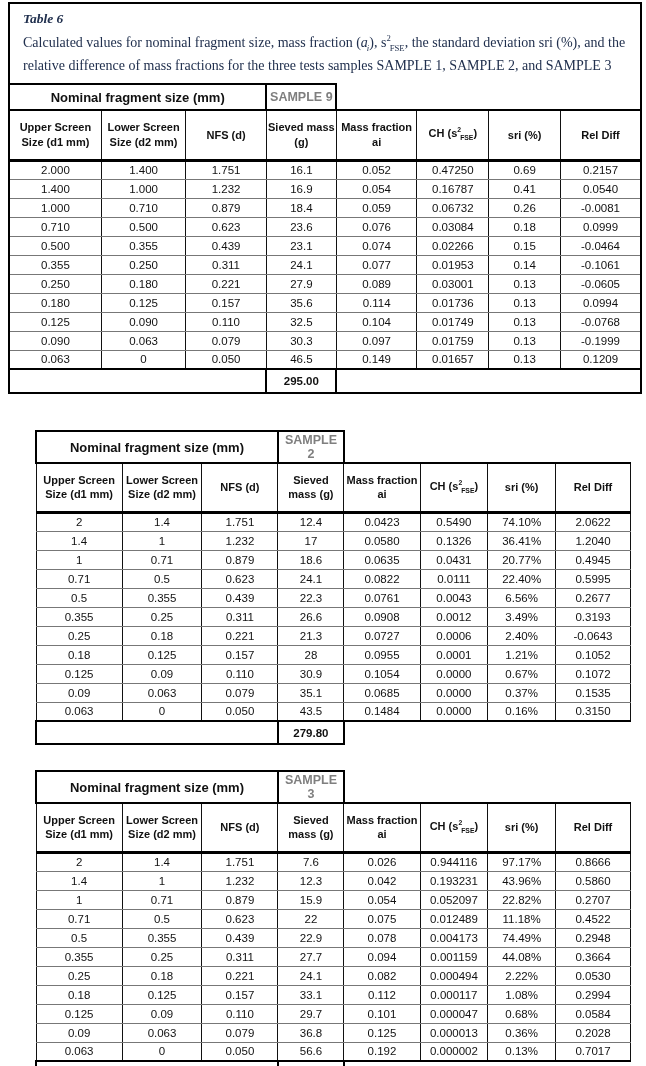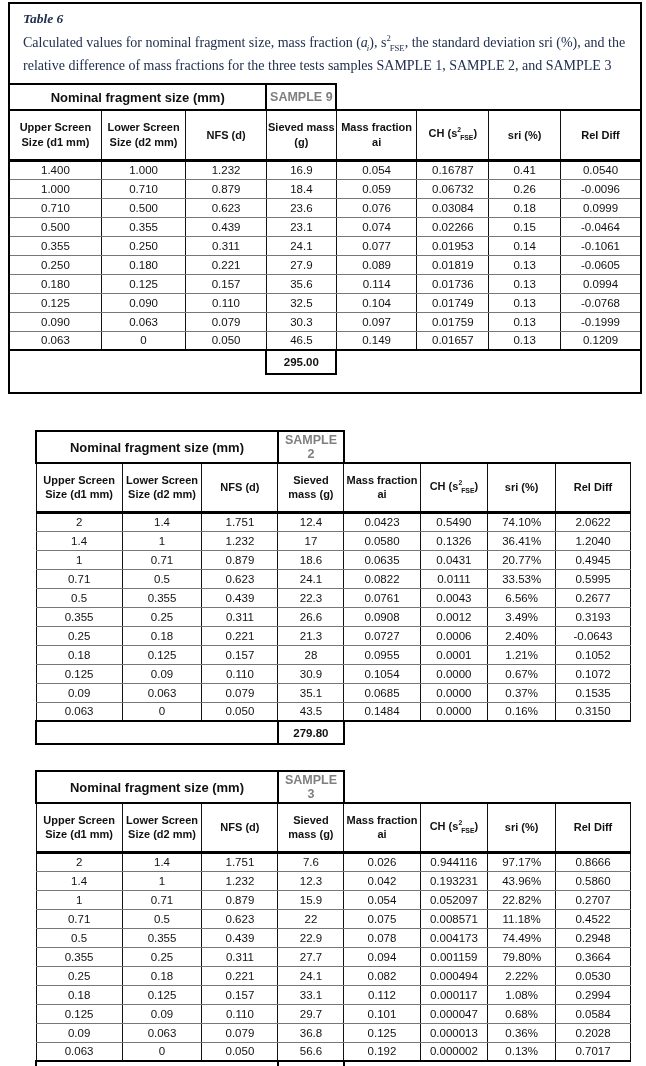--- a/index.html
+++ b/index.html
@@ -119,38 +119,48 @@
               <th><span>NFS (d)</span></th>
               <th><span>Sieved mass (g)</span></th>
               <th><span>Mass fraction ai</span></th>
               <th><span>CH (s</span><span class="sup">2</span><span class="sub">FSE</span><span>)</span></th>
               <th><span>sri (%)</span></th>
               <th class=" c-last"><span>Rel Diff</span></th>
             </tr>
           </thead>
           <tbody>
             <tr>
+              <td class="c-first">2.000</td>
+              <td>1.400</td>
+              <td>1.751</td>
+              <td>16.1</td>
+              <td>0.052</td>
+              <td>0.47250</td>
+              <td>0.69</td>
+              <td class=" c-last">0.2157</td>
+            </tr>
+            <tr>
               <td class="c-first">1.400</td>
               <td>1.000</td>
               <td>1.232</td>
               <td>16.9</td>
               <td>0.054</td>
               <td>0.16787</td>
               <td>0.41</td>
               <td class=" c-last">0.0540</td>
             </tr>
             <tr>
               <td class="c-first">1.000</td>
               <td>0.710</td>
               <td>0.879</td>
               <td>18.4</td>
               <td>0.059</td>
               <td>0.06732</td>
               <td>0.26</td>
-              <td class=" c-last">-0.0096</td>
+              <td class=" c-last">-0.0081</td>
             </tr>
             <tr>
               <td class="c-first">0.710</td>
               <td>0.500</td>
               <td>0.623</td>
               <td>23.6</td>
               <td>0.076</td>
               <td>0.03084</td>
               <td>0.18</td>
               <td class=" c-last">0.0999</td>
@@ -174,21 +184,21 @@
               <td>0.01953</td>
               <td>0.14</td>
               <td class=" c-last">-0.1061</td>
             </tr>
             <tr>
               <td class="c-first">0.250</td>
               <td>0.180</td>
               <td>0.221</td>
               <td>27.9</td>
               <td>0.089</td>
-              <td>0.01819</td>
+              <td>0.03001</td>
               <td>0.13</td>
               <td class=" c-last">-0.0605</td>
             </tr>
             <tr>
               <td class="c-first">0.180</td>
               <td>0.125</td>
               <td>0.157</td>
               <td>35.6</td>
               <td>0.114</td>
               <td>0.01736</td>
@@ -296,21 +306,21 @@
             <td>20.77%</td>
             <td class=" c-last">0.4945</td>
           </tr>
           <tr>
             <td class="c-first">0.71</td>
             <td>0.5</td>
             <td>0.623</td>
             <td>24.1</td>
             <td>0.0822</td>
             <td>0.0111</td>
-            <td>33.53%</td>
+            <td>22.40%</td>
             <td class=" c-last">0.5995</td>
           </tr>
           <tr>
             <td class="c-first">0.5</td>
             <td>0.355</td>
             <td>0.439</td>
             <td>22.3</td>
             <td>0.0761</td>
             <td>0.0043</td>
             <td>6.56%</td>
@@ -445,42 +455,42 @@
             <td>0.052097</td>
             <td>22.82%</td>
             <td class=" c-last">0.2707</td>
           </tr>
           <tr>
             <td class="c-first">0.71</td>
             <td>0.5</td>
             <td>0.623</td>
             <td>22</td>
             <td>0.075</td>
-            <td>0.008571</td>
+            <td>0.012489</td>
             <td>11.18%</td>
             <td class=" c-last">0.4522</td>
           </tr>
           <tr>
             <td class="c-first">0.5</td>
             <td>0.355</td>
             <td>0.439</td>
             <td>22.9</td>
             <td>0.078</td>
             <td>0.004173</td>
             <td>74.49%</td>
             <td class=" c-last">0.2948</td>
           </tr>
           <tr>
             <td class="c-first">0.355</td>
             <td>0.25</td>
             <td>0.311</td>
             <td>27.7</td>
             <td>0.094</td>
             <td>0.001159</td>
-            <td>79.80%</td>
+            <td>44.08%</td>
             <td class=" c-last">0.3664</td>
           </tr>
           <tr>
             <td class="c-first">0.25</td>
             <td>0.18</td>
             <td>0.221</td>
             <td>24.1</td>
             <td>0.082</td>
             <td>0.000494</td>
             <td>2.22%</td>

